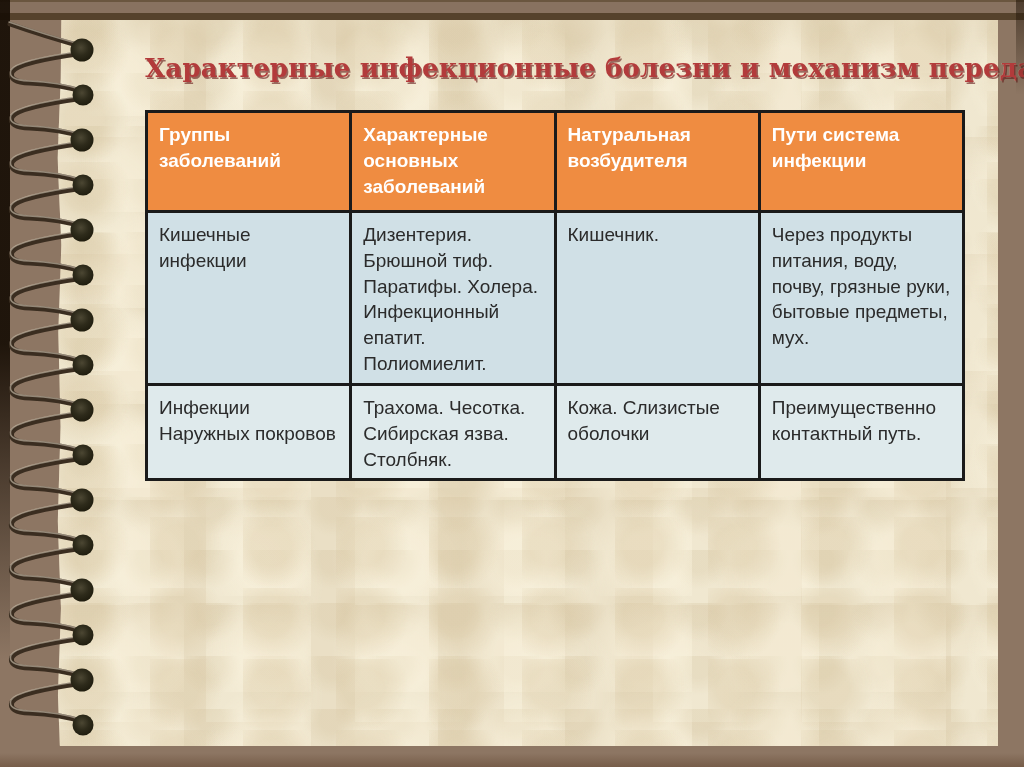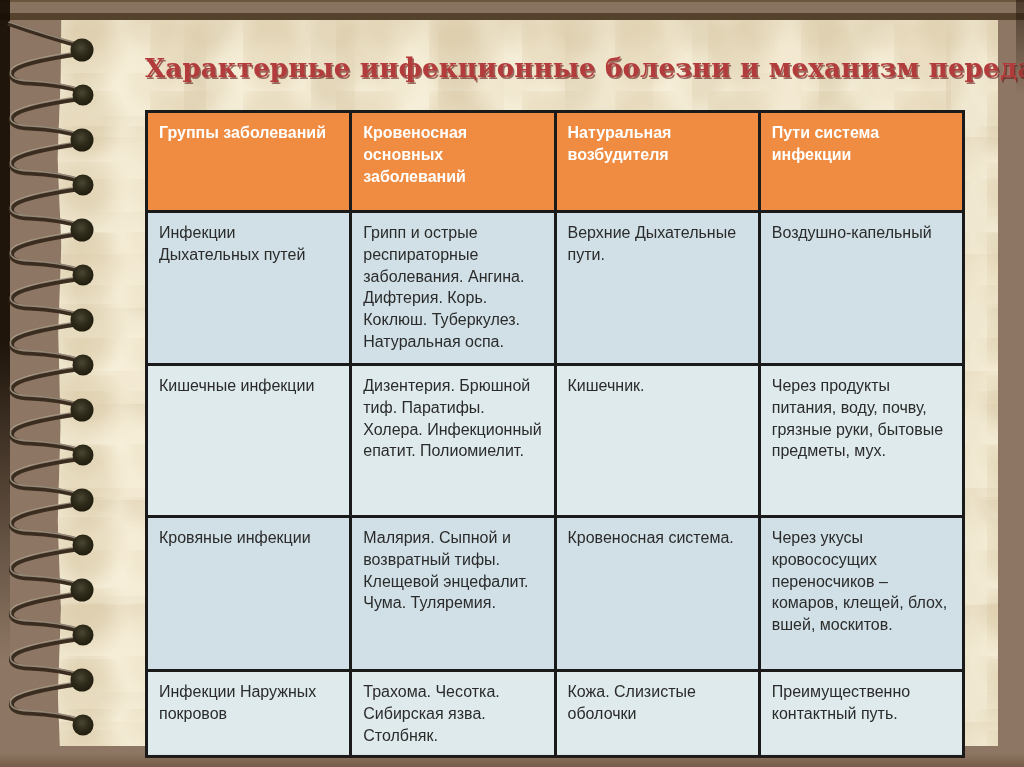--- a/index.html
+++ b/index.html
@@ -43,21 +43,21 @@
   }
   
   table.disease{
     position:absolute;left:145px;top:110px;width:820px;z-index:3;
     border-collapse:collapse;table-layout:fixed;
   }
   table.disease th, table.disease td{
     border:3px solid var(--table-border,#1A1A1A);
     vertical-align:top;text-align:left;
     padding:9px 10px 6px 11px;
-    font-size:16px;line-height:1.36;
+    font-size:19px;line-height:1.36;
     overflow:hidden;
   }
   table.disease th{
     background:var(--header-bg,#EF8C41);
     color:var(--header-text,#FFFFFF);
     font-weight:600;height:82px;
   }
   table.disease td{color:#2B2B2B;background:var(--row-even-bg,#DFEAEC);}
   tbody tr:nth-child(odd) td{background:var(--row-odd-bg,#D0E0E6);}
   tbody tr.r1{height:153px;}
@@ -136,43 +136,31 @@
 <div class="edge-left"></div>
 <div class="edge-right"></div>
 <div class="bottom-shade"></div>
 
 <h1 class="title">Характерные инфекционные болезни и механизм передачи инфекции</h1>
 
 <table class="disease">
   <thead>
     <tr>
       <th>Группы заболеваний</th>
-      <th>Кровеносная основных заболеваний</th>
+      <th>Характерные основных заболеваний</th>
       <th>Натуральная возбудителя</th>
       <th>Пути система инфекции</th>
     </tr>
   </thead>
   <tbody>
-    <tr class="r1">
-      <td>Инфекции Дыхательных путей</td>
-      <td>Грипп и острые респираторные заболевания. Ангина. Дифтерия. Корь. Коклюш. Туберкулез. Натуральная оспа.</td>
-      <td>Верхние Дыхательные пути.</td>
-      <td>Воздушно-капельный</td>
-    </tr>
     <tr class="r2">
       <td>Кишечные инфекции</td>
       <td>Дизентерия. Брюшной тиф. Паратифы. Холера. Инфекционный епатит. Полиомиелит.</td>
       <td>Кишечник.</td>
       <td>Через продукты питания, воду, почву, грязные руки, бытовые предметы, мух.</td>
-    </tr>
-    <tr class="r3">
-      <td>Кровяные инфекции</td>
-      <td>Малярия. Сыпной и возвратный тифы. Клещевой энцефалит. Чума. Туляремия.</td>
-      <td>Кровеносная система.</td>
-      <td>Через укусы кровососущих переносчиков – комаров, клещей, блох, вшей, москитов.</td>
     </tr>
     <tr class="r4">
       <td>Инфекции Наружных покровов</td>
       <td>Трахома. Чесотка. Сибирская язва. Столбняк.</td>
       <td>Кожа. Слизистые оболочки</td>
       <td>Преимущественно контактный путь.</td>
     </tr>
   </tbody>
 </table>
 

